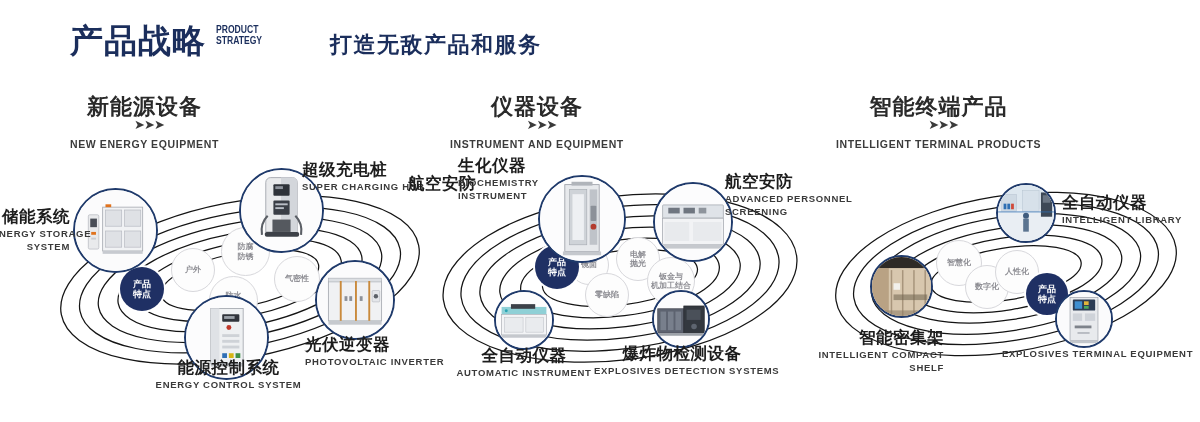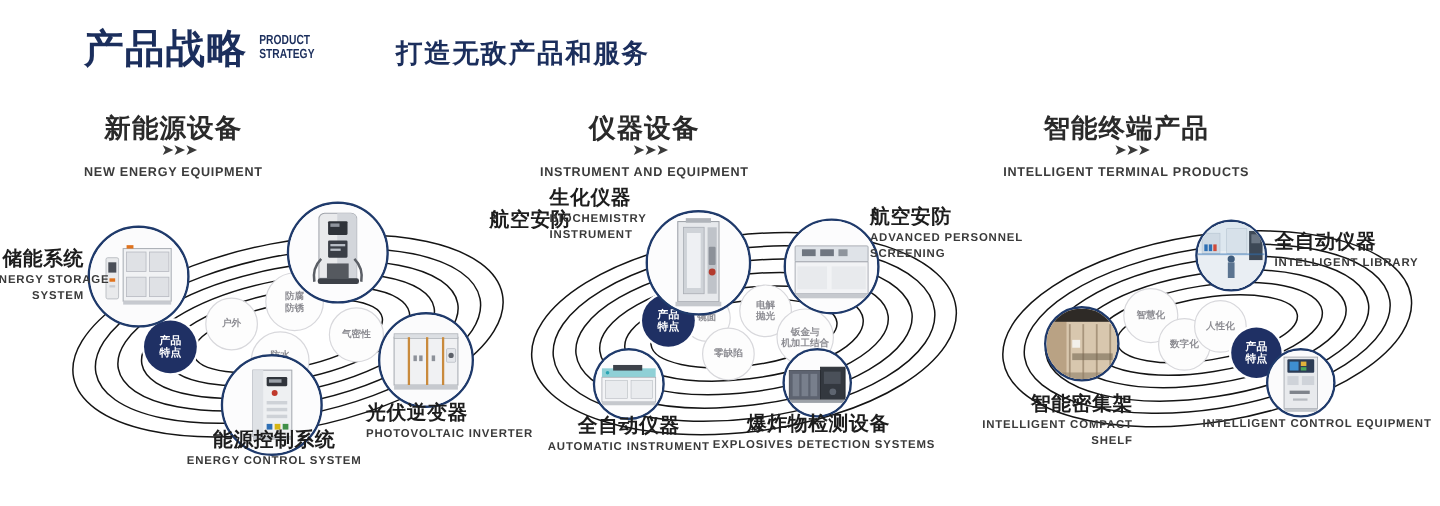--- a/index.html
+++ b/index.html
@@ -4,21 +4,21 @@
 <style>
   html,body{margin:0;padding:0;background:#ffffff;}
   body{
     width:1200px;height:422px;position:relative;overflow:hidden;
     font-family:"Liberation Sans","DejaVu Sans",sans-serif;
     background:#ffffff;
   }
   #stage{position:absolute;left:0;top:0;width:1200px;height:422px;}
 
   
-  .hdr{position:absolute;left:70px;top:24px;display:flex;align-items:center;}
+  .hdr{position:absolute;left:70px;top:24px;display:flex;align-items:flex-start;}
   .hdr-cn{
     font-size:33px;font-weight:bold;color:#1b2e5c;letter-spacing:1px;
     line-height:1;white-space:nowrap;
   }
   .hdr-en{
     margin-left:10px;margin-bottom:2px;color:#1b2e5c;font-weight:bold;
     font-size:11px;line-height:11px;letter-spacing:0px;
     transform:scaleX(0.78);transform-origin:left bottom;white-space:nowrap;
   }
   .hdr-sub{
@@ -172,20 +172,24 @@
         <rect x="34" y="15" width="17" height="12" rx="1" fill="#2e3239"></rect>
         <rect x="36" y="17" width="8" height="3" fill="#8f949d"></rect>
         <rect x="34" y="32" width="17" height="15" rx="1" fill="#3a3e46"></rect>
         <rect x="36" y="35" width="13" height="2" fill="#b9bec6"></rect>
         <rect x="36" y="39" width="9" height="2" fill="#b9bec6"></rect>
         <rect x="33" y="52" width="19" height="13" fill="#55595f"></rect>
         <rect x="25" y="65" width="36" height="5" rx="2" fill="#3d4148"></rect>
         <path d="M28 48 q-8 8 -6 20" stroke="#5b5f66" stroke-width="2.2" fill="none"></path>
         <path d="M57 48 q8 8 6 20" stroke="#5b5f66" stroke-width="2.2" fill="none"></path>
       </svg>
+    </div>
+    <div class="cap" style="left:262px;top:10px;width:140px;">
+      <div class="cap-cn">超级充电桩</div>
+      <div class="cap-en ml">SUPER CHARGING HUB</div>
     </div>
 
     <div class="node" style="left:275px;top:110px;width:80px;height:80px;">
       <svg class="art" viewBox="0 0 80 80">
         <rect x="0" y="0" width="80" height="80" fill="#fbfbfc"></rect>
         <rect x="12" y="20" width="56" height="42" fill="#f0f1f3" stroke="#a6aab1" stroke-width="0.9"></rect>
         <rect x="12" y="17" width="56" height="4" fill="#dcdfe3" stroke="#a6aab1" stroke-width="0.6"></rect>
         <rect x="24" y="20" width="2" height="42" fill="#c98a3c"></rect>
         <rect x="40" y="20" width="2" height="42" fill="#c98a3c"></rect>
         <rect x="54" y="20" width="2" height="42" fill="#c98a3c"></rect>
@@ -409,17 +413,17 @@
         <rect x="29" y="10" width="5" height="4" fill="#e0b33a"></rect>
         <rect x="29" y="15" width="5" height="3" fill="#49a85c"></rect>
         <rect x="17" y="23" width="10" height="8" fill="#cfd3d9"></rect>
         <rect x="30" y="23" width="11" height="8" fill="#cfd3d9"></rect>
         <rect x="19" y="36" width="18" height="3" fill="#7e838b"></rect>
         <rect x="22" y="43" width="13" height="2" fill="#b6bac0"></rect>
         <rect x="14" y="52" width="30" height="3" fill="#c2c6cb"></rect>
       </svg>
     </div>
     <div class="cap c" style="left:192px;top:196px;width:170px;">
-      <div class="cap-en ml">INTELLIGENT CONTROL EQUIPMENT</div>
+      <div class="cap-en ml">EXPLOSIVES TERMINAL EQUIPMENT</div>
     </div>
   </div>
 
 </div>
 
 </body></html>

